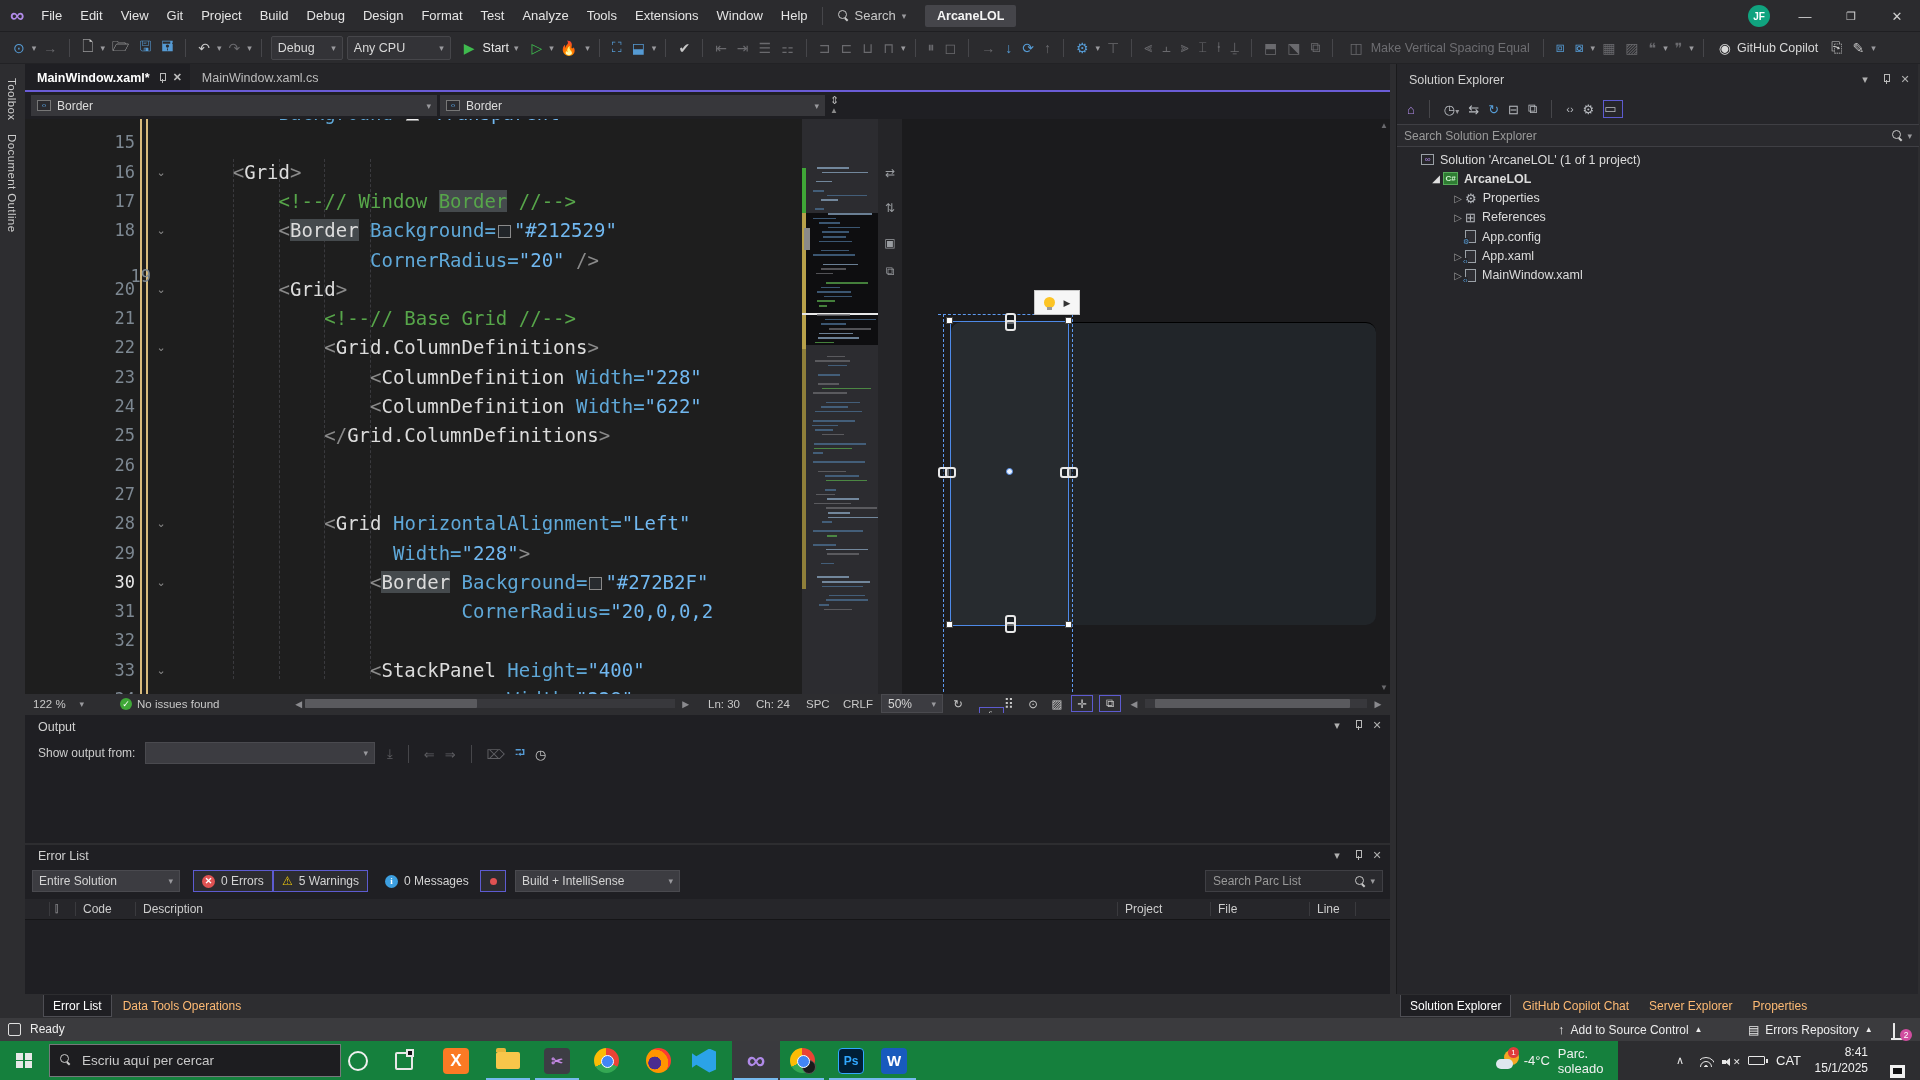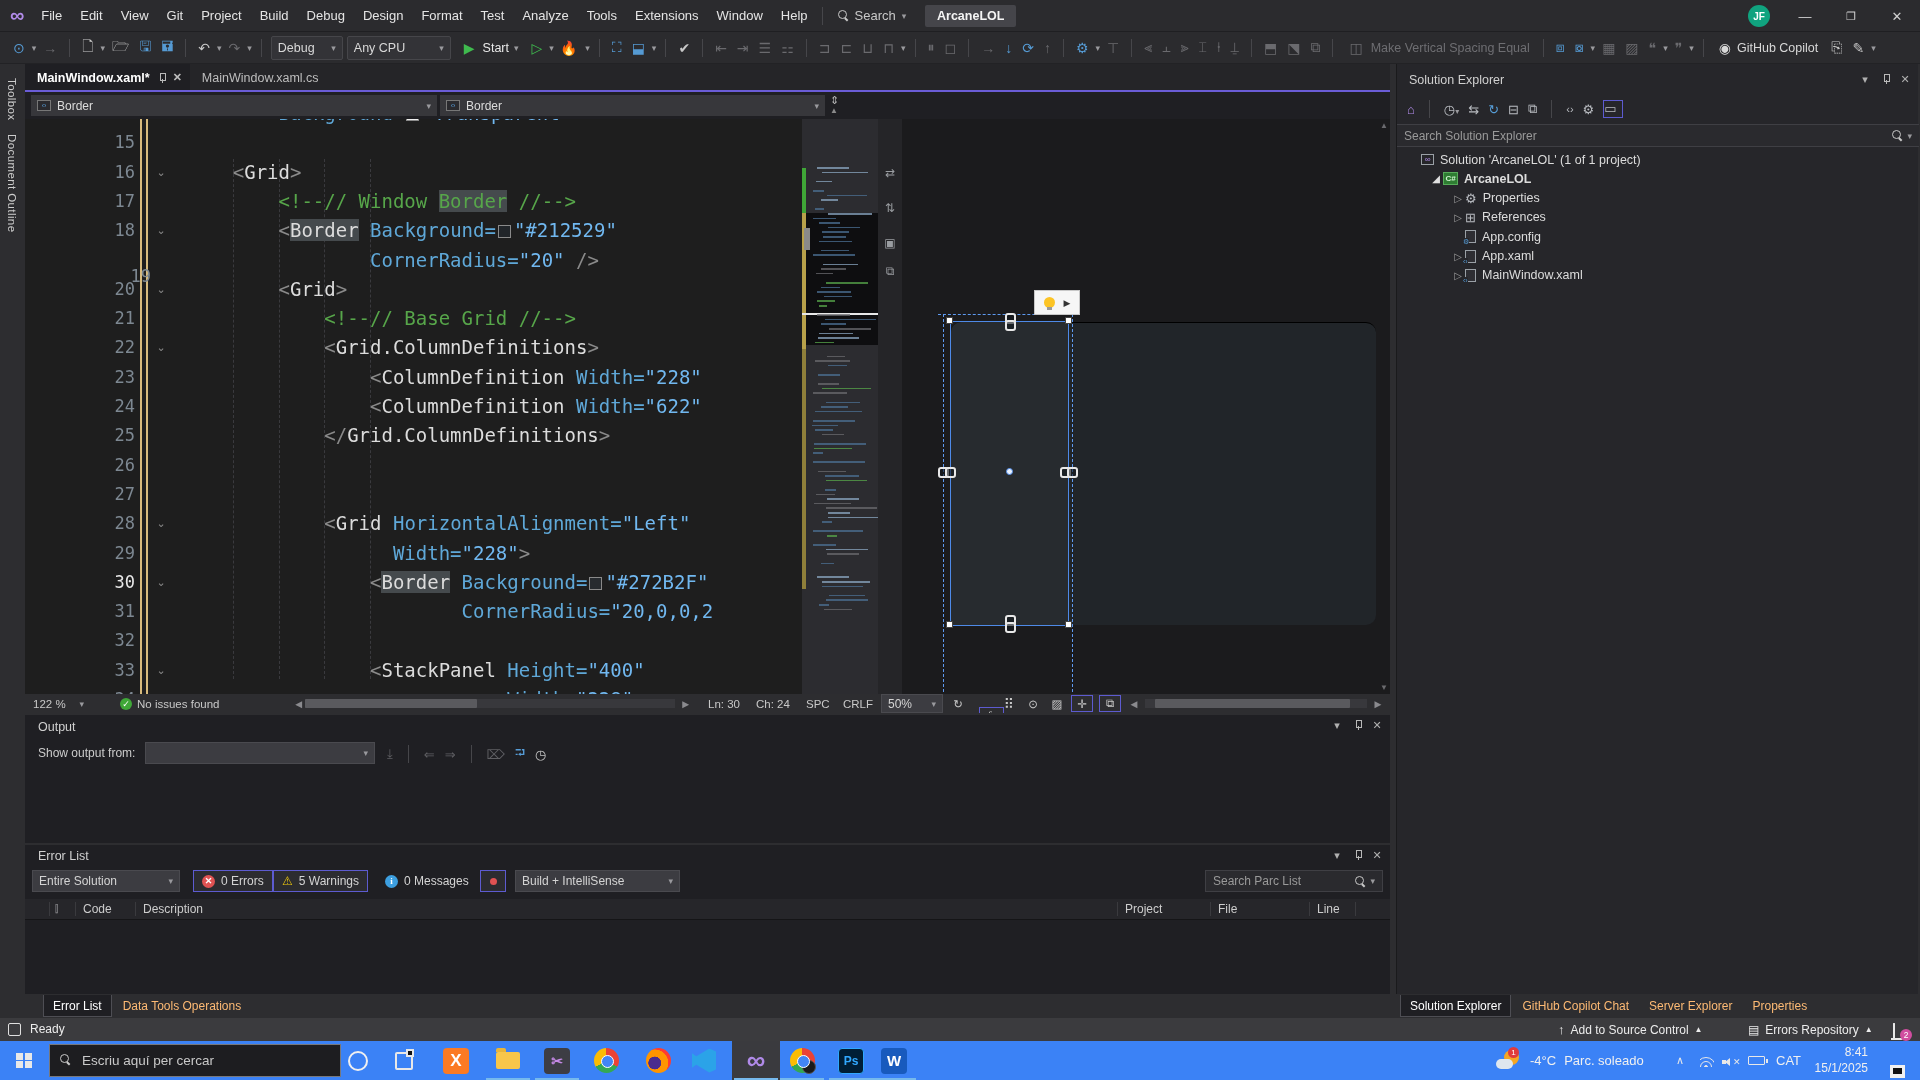--- a/index.html
+++ b/index.html
@@ -117,21 +117,21 @@
   .ficon { width:11px; height:13px; border:1px solid #9aa0a6; position:relative; background:#2e2e33; margin-right:6px; }
   .fmark { position:absolute; left:-3px; bottom:-3px; font-size:7px; color:#569cd6; background:#26262a; line-height:7px; }
   .csbadge { width:15px; height:13px; background:#2e7d32; border:1px solid #57ab5a; color:#cff3cf; font-size:8px; font-weight:bold; display:flex; align-items:center; justify-content:center; margin-right:6px; }
   .solicon { width:13px; height:11px; border:1px solid #9aa0a6; color:#b18be8; font-size:8px; line-height:9px; text-align:center; margin-right:6px; }
   
   #statusbar { left:0; top:1018px; width:1920px; height:23px; background:#3b3b3e; color:#ececec; font-size:12px; }
   .bell { width:12px; height:10px; border:1.5px solid #e8e8e8; border-bottom:none; border-radius:6px 6px 0 0; position:relative; }
   .bell::after{ content:""; position:absolute; left:-3px; bottom:-2px; width:15px; height:2px; background:#e8e8e8; }
   .badge2 { position:absolute; width:12px; height:12px; border-radius:50%; background:#d14da0; color:#fff; font-size:8.5px; display:flex; align-items:center; justify-content:center; }
   
-  #taskbar { left:0; top:1041px; width:1920px; height:39px; background:#3b82f6; color:#e8e8e8; }
+  #taskbar { left:0; top:1041px; width:1618px; height:39px; background:#15803d; color:#e8e8e8; }
   .tb-cell { position:absolute; top:0; width:48px; height:39px; display:flex; align-items:center; justify-content:center; }
   .runbar { position:absolute; bottom:0; left:2px; width:44px; height:2px; background:#76b9ed; }
   .winlogo { display:grid; grid-template-columns:7px 7px; grid-template-rows:7px 7px; gap:1.5px; }
   .winlogo span { background:#e8e8e8; }
   #tb-searchbox { left:49px; top:3px; width:292px; height:33px; background:#1d1d20; border:1px solid #77787c; display:flex; align-items:center; gap:9px; padding:0 10px; color:#c9c9c9; font-size:13.5px; }
   .appico { width:26px; height:26px; border-radius:4px; display:flex; align-items:center; justify-content:center; font-weight:bold; }
   .folder { width:24px; height:17px; background:#f8c64a; border-radius:2px; position:relative; }
   .folder::before { content:""; position:absolute; left:0; top:-4px; width:10px; height:4px; background:#e8b53a; border-radius:2px 2px 0 0; }
   .circle-app { width:25px; height:25px; border-radius:50%; }
   .chrome { background:conic-gradient(#ea4335 0 120deg,#34a853 120deg 240deg,#fbbc05 240deg 360deg); position:relative; }

